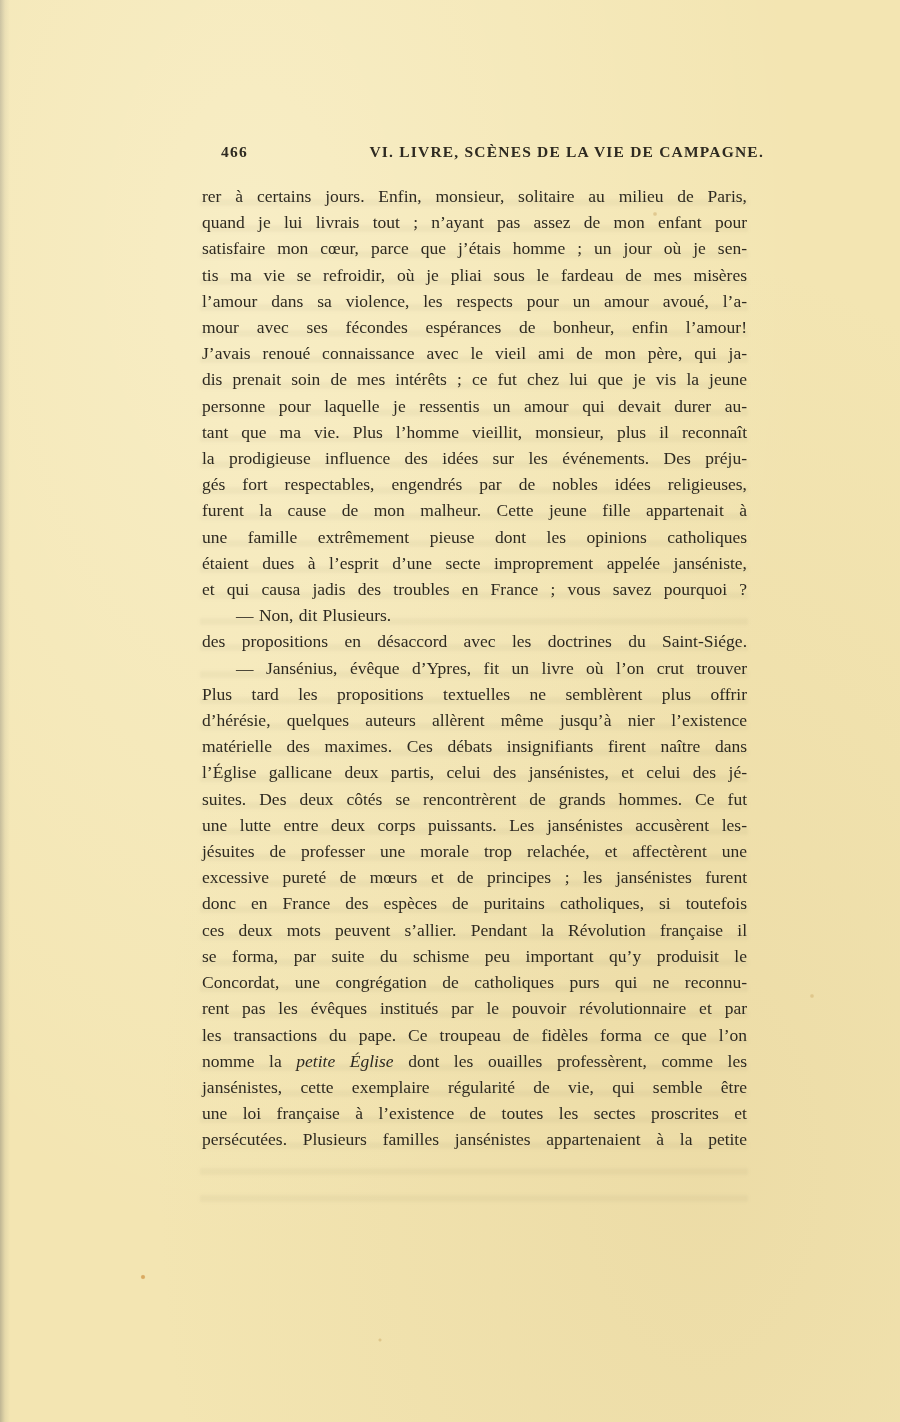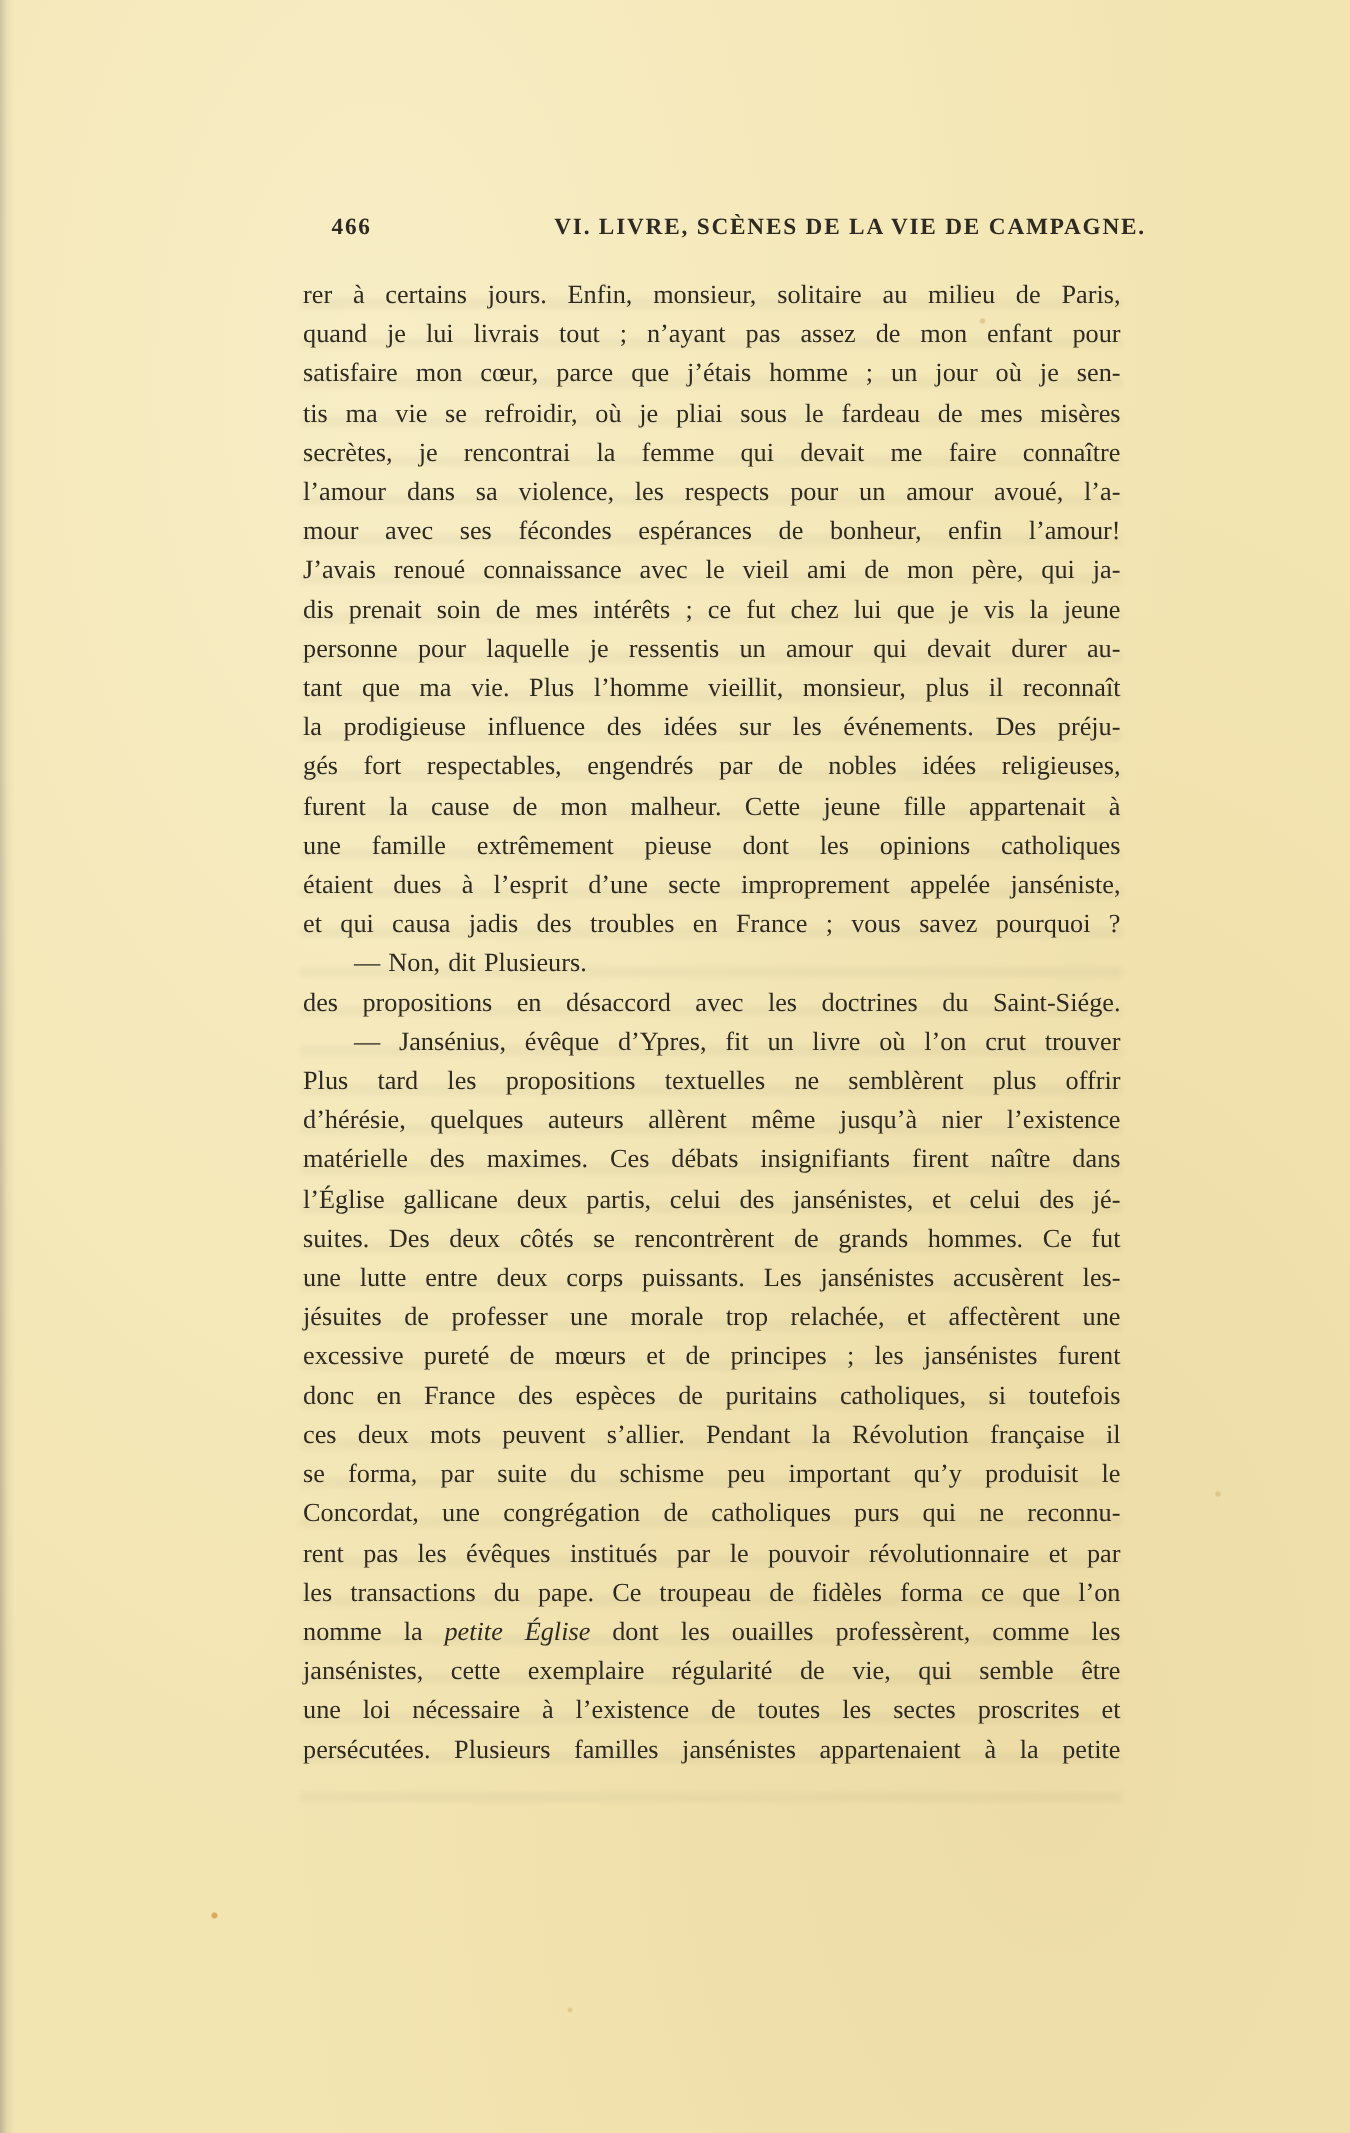--- a/index.html
+++ b/index.html
@@ -69,21 +69,20 @@
   <div class="header">
     <span class="pageno">466</span>
     <span class="running-title">VI. LIVRE, SCÈNES DE LA VIE DE CAMPAGNE.</span>
   </div>
 
   <div class="text-block" id="text-block">
       <div class="line"><span>rer à certains jours. Enfin, monsieur, solitaire au milieu de Paris,</span></div>
       <div class="line"><span>quand je lui livrais tout ; n’ayant pas assez de mon enfant pour</span></div>
       <div class="line"><span>satisfaire mon cœur, parce que j’étais homme ; un jour où je sen-</span></div>
       <div class="line"><span>tis ma vie se refroidir, où je pliai sous le fardeau de mes misères</span></div>
-      <div class="line"><span>secrètes, je rencontrai la femme qui devait me faire connaître</span></div>
       <div class="line"><span>l’amour dans sa violence, les respects pour un amour avoué, l’a-</span></div>
       <div class="line"><span>mour avec ses fécondes espérances de bonheur, enfin l’amour!</span></div>
       <div class="line"><span>J’avais renoué connaissance avec le vieil ami de mon père, qui ja-</span></div>
       <div class="line"><span>dis prenait soin de mes intérêts ; ce fut chez lui que je vis la jeune</span></div>
       <div class="line"><span>personne pour laquelle je ressentis un amour qui devait durer au-</span></div>
       <div class="line"><span>tant que ma vie. Plus l’homme vieillit, monsieur, plus il reconnaît</span></div>
       <div class="line"><span>la prodigieuse influence des idées sur les événements. Des préju-</span></div>
       <div class="line"><span>gés fort respectables, engendrés par de nobles idées religieuses,</span></div>
       <div class="line"><span>furent la cause de mon malheur. Cette jeune fille appartenait à</span></div>
       <div class="line"><span>une famille extrêmement pieuse dont les opinions catholiques</span></div>
@@ -101,16 +100,16 @@
       <div class="line"><span>jésuites de professer une morale trop relachée, et affectèrent une</span></div>
       <div class="line"><span>excessive pureté de mœurs et de principes ; les jansénistes furent</span></div>
       <div class="line"><span>donc en France des espèces de puritains catholiques, si toutefois</span></div>
       <div class="line"><span>ces deux mots peuvent s’allier. Pendant la Révolution française il</span></div>
       <div class="line"><span>se forma, par suite du schisme peu important qu’y produisit le</span></div>
       <div class="line"><span>Concordat, une congrégation de catholiques purs qui ne reconnu-</span></div>
       <div class="line"><span>rent pas les évêques institués par le pouvoir révolutionnaire et par</span></div>
       <div class="line"><span>les transactions du pape. Ce troupeau de fidèles forma ce que l’on</span></div>
       <div class="line"><span>nomme la </span><span class="it">petite Église</span><span> dont les ouailles professèrent, comme les</span></div>
       <div class="line"><span>jansénistes, cette exemplaire régularité de vie, qui semble être</span></div>
-      <div class="line"><span>une loi nécessaire à l’existence de toutes les sectes proscrites et</span></div>
+      <div class="line"><span>une loi française à l’existence de toutes les sectes proscrites et</span></div>
       <div class="line"><span>persécutées. Plusieurs familles jansénistes appartenaient à la petite</span></div>
     </div>
 </div>
 
 </body></html>

